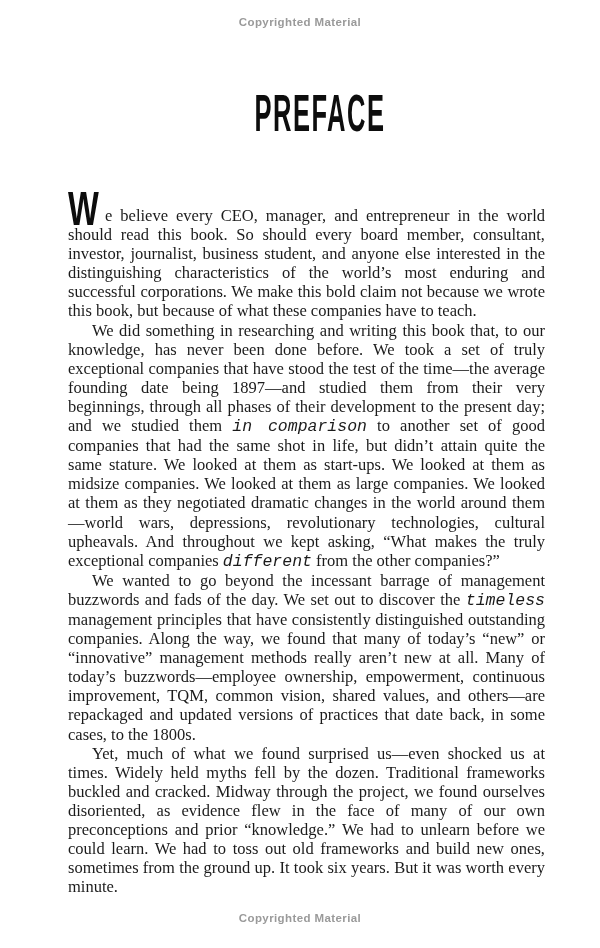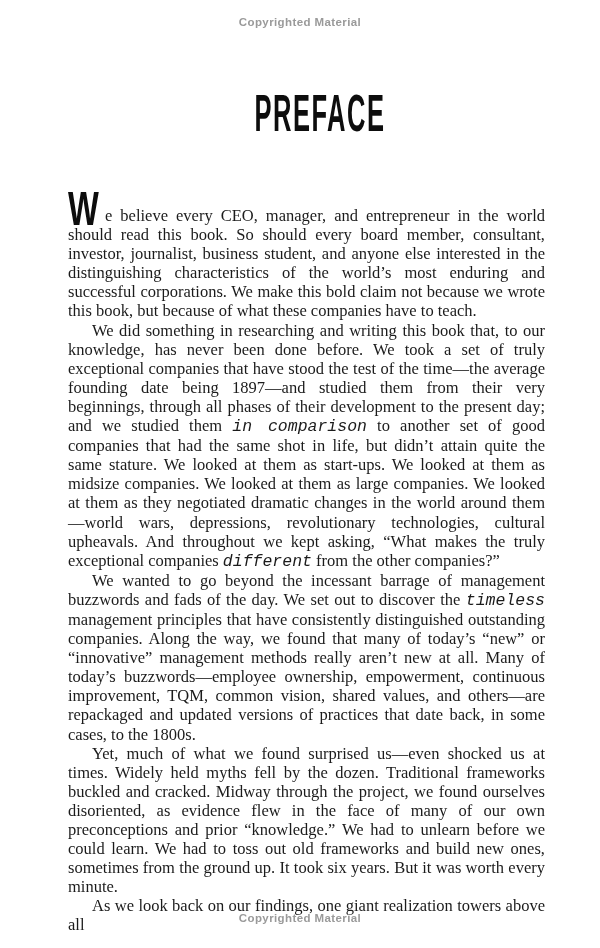--- a/index.html
+++ b/index.html
@@ -82,18 +82,17 @@
 
   <div class="title-wrap">
     <span class="title-text">PREFACE</span>
   </div>
 
   <div class="text-block">
       <p class="para first"><span class="dropcap">W</span><span>e believe every CEO, manager, and entrepreneur in the world should read this book. So should every board member, consultant, investor, journalist, business student, and anyone else interested in the distinguishing characteristics of the world’s most enduring and successful corporations. We make this bold claim not because we wrote this book, but because of what these companies have to teach.</span></p>
       <p class="para indent"><span>We did something in researching and writing this book that, to our knowledge, has never been done before. We took a set of truly exceptional companies that have stood the test of the time—the average founding date being 1897—and studied them from their very beginnings, through all phases of their development to the present day; and we studied them </span><em>in comparison</em><span> to another set of good companies that had the same shot in life, but didn’t attain quite the same stature. We looked at them as start-ups. We looked at them as midsize companies. We looked at them as large companies. We looked at them as they negotiated dramatic changes in the world around them—world wars, depressions, revolutionary technologies, cultural upheavals. And throughout we kept asking, “What makes the truly exceptional companies </span><em>different</em><span> from the other companies?”</span></p>
       <p class="para indent"><span>We wanted to go beyond the incessant barrage of management buzzwords and fads of the day. We set out to discover the </span><em>timeless</em><span> management principles that have consistently distinguished outstanding companies. Along the way, we found that many of today’s “new” or “innovative” management methods really aren’t new at all. Many of today’s buzzwords—employee ownership, empowerment, continuous improvement, TQM, common vision, shared values, and others—are repackaged and updated versions of practices that date back, in some cases, to the 1800s.</span></p>
       <p class="para indent"><span>Yet, much of what we found surprised us—even shocked us at times. Widely held myths fell by the dozen. Traditional frameworks buckled and cracked. Midway through the project, we found ourselves disoriented, as evidence flew in the face of many of our own preconceptions and prior “knowledge.” We had to unlearn before we could learn. We had to toss out old frameworks and build new ones, sometimes from the ground up. It took six years. But it was worth every minute.</span></p>
-      <p class="para indent"><span>As we look back on our findings, one giant realization towers above all</span></p>
     </div>
 
   <div class="copyright bottom">Copyrighted Material</div>
 
 </div>
 
 </body></html>

